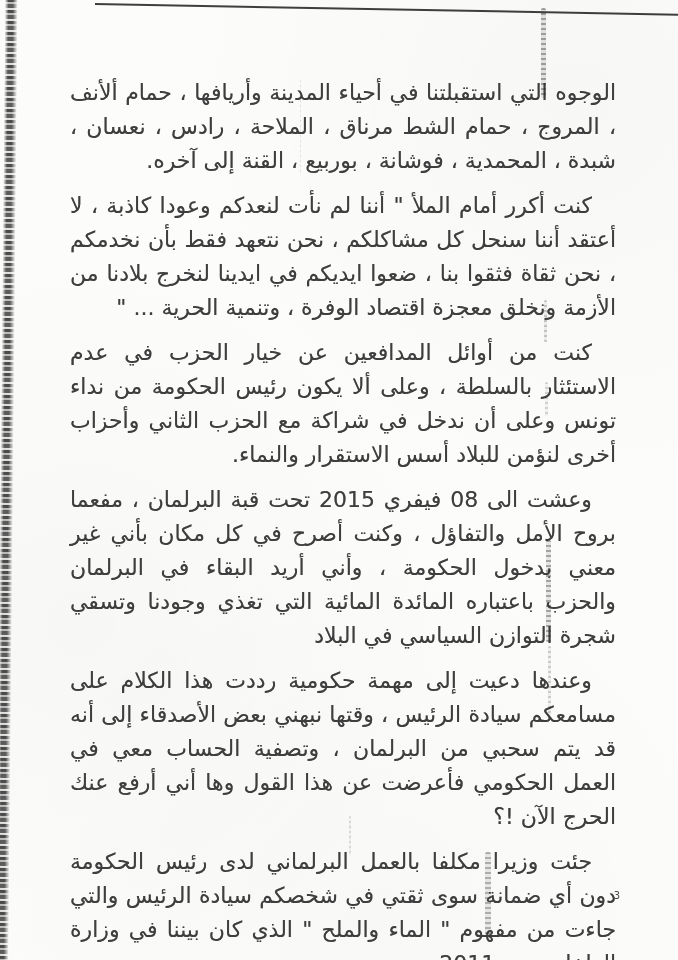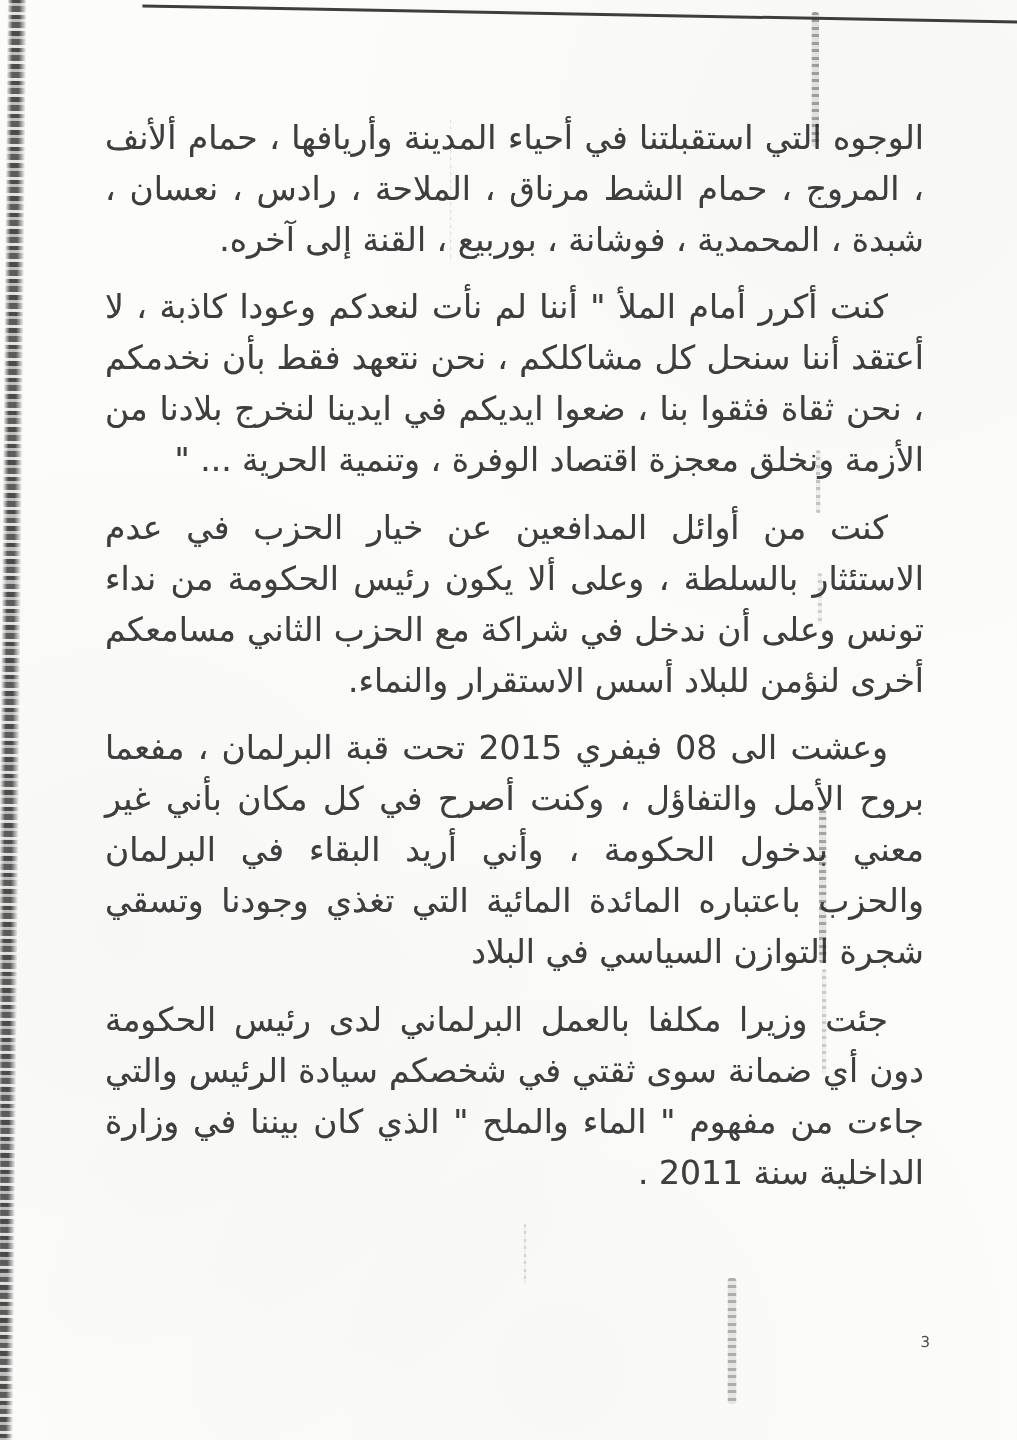--- a/index.html
+++ b/index.html
@@ -112,24 +112,25 @@
     <div class="binding-inner"></div>
   </div>
 
   <div class="topline"></div>
 
   <div class="content" dir="rtl" lang="ar">
     <p>الوجوه التي استقبلتنا في أحياء المدينة وأريافها ، حمام ألأنف ، المروج ، حمام الشط مرناق ، الملاحة ، رادس ، نعسان ، شبدة ، المحمدية ، فوشانة ، بوربيع ، القنة إلى آخره.</p>
 
     <p><span>كنت أكرر أمام الملأ " </span><span class="uq">أننا لم نأت لنعدكم وعودا كاذبة ، لا أعتقد أننا سنحل كل مشاكلكم ، نحن نتعهد فقط بأن نخدمكم ، نحن ثقاة فثقوا بنا ، ضعوا ايديكم في ايدينا لنخرج بلادنا من الأزمة ونخلق معجزة اقتصاد الوفرة ، وتنمية الحرية ... "</span></p>
 
-    <p>كنت من أوائل المدافعين عن خيار الحزب في عدم الاستئثار بالسلطة ، وعلى ألا يكون رئيس الحكومة من نداء تونس وعلى أن ندخل في شراكة مع الحزب الثاني مسامعكم أخرى لنؤمن للبلاد أسس الاستقرار والنماء.</p>
+    <p>كنت من أوائل المدافعين عن خيار الحزب في عدم الاستئثار بالسلطة ، وعلى ألا يكون رئيس الحكومة من نداء تونس وعلى أن ندخل في شراكة مع الحزب الثاني وأحزاب أخرى لنؤمن للبلاد أسس الاستقرار والنماء.</p>
 
     <p>وعشت الى 08 فيفري 2015 تحت قبة البرلمان ، مفعما بروح الأمل والتفاؤل ، وكنت أصرح في كل مكان بأني غير معني بدخول الحكومة ، وأني أريد البقاء في البرلمان والحزب باعتباره المائدة المائية التي تغذي وجودنا وتسقي شجرة التوازن السياسي في البلاد</p>
 
+    <p>وعندها دعيت إلى مهمة حكومية رددت هذا الكلام على مسامعكم سيادة الرئيس ، وقتها نبهني بعض الأصدقاء إلى أنه قد يتم سحبي من البرلمان ، وتصفية الحساب معي في العمل الحكومي فأعرضت عن هذا القول وها أني أرفع عنك الحرج الآن !؟</p>
 
     <p>جئت وزيرا مكلفا بالعمل البرلماني لدى رئيس الحكومة دون أي ضمانة سوى ثقتي في شخصكم سيادة الرئيس والتي جاءت من مفهوم " الماء والملح " الذي كان بيننا في وزارة الداخلية سنة 2011 .</p>
 
   </div>
 
   <div class="smudge s1"></div>
   <div class="smudge s2"></div>
   <div class="smudge s3"></div>
   <div class="smudge s4"></div>
   <div class="smudge s5"></div>

